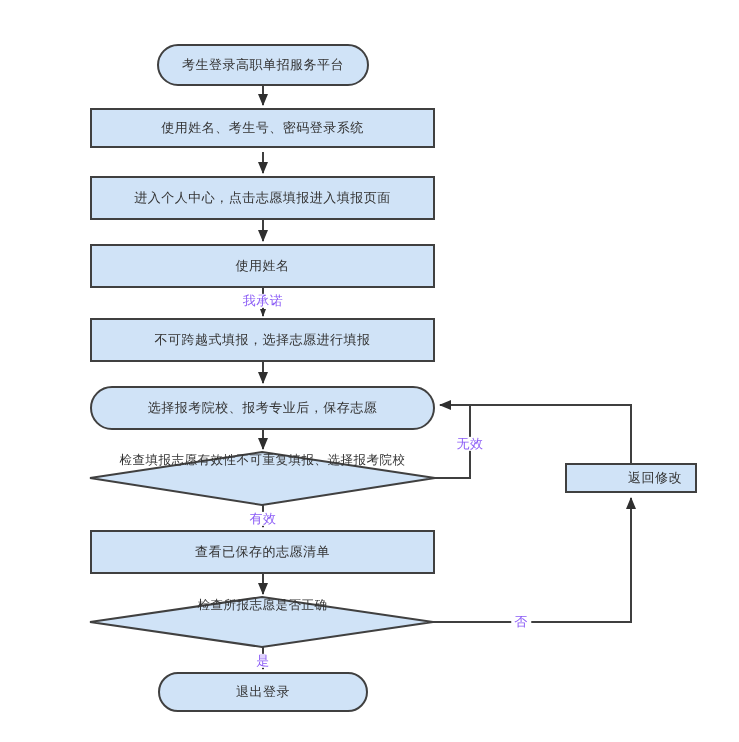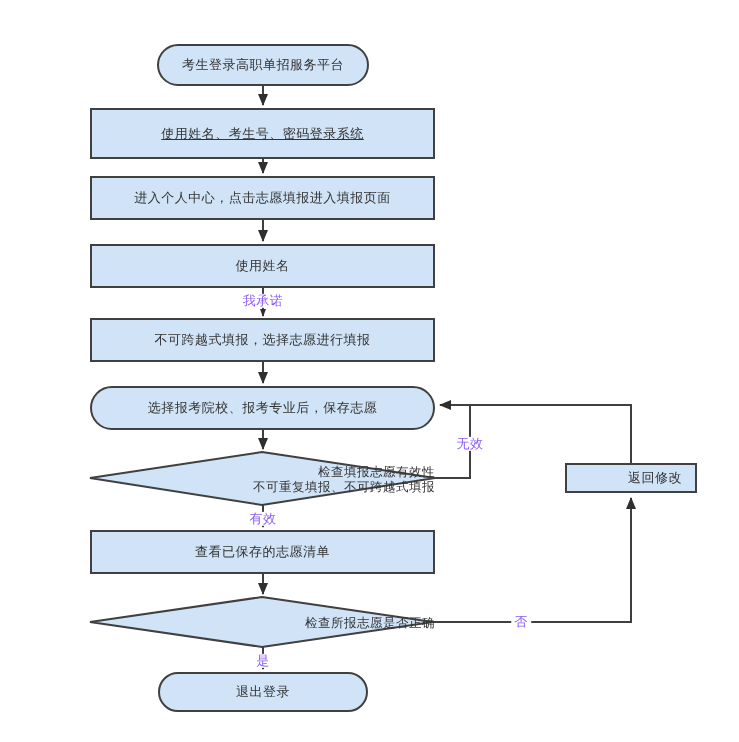--- a/index.html
+++ b/index.html
@@ -30,36 +30,36 @@
     font-size: 13px;
     letter-spacing: 0.5px;
     display: flex;
     align-items: center;
     justify-content: center;
     text-align: center;
     line-height: 1.2;
   }
   .stadium { border-radius: 21px; }
   .n-start   { left: 157px; top: 44px;  width: 212px; height: 42px; align-items: center; }
-  .n-login   { left: 90px;  top: 108px; width: 345px; height: 51px; text-decoration: underline; }
+  .n-login   { left: 90px;  top: 108px; width: 345px; height: 40px; }
   .n-center  { left: 90px;  top: 176px; width: 345px; height: 44px; }
   .n-pledge  { left: 90px;  top: 244px; width: 345px; height: 44px; }
   .n-enter   { left: 90px;  top: 318px; width: 345px; height: 44px; }
   .n-select  { left: 90px;  top: 386px; width: 345px; height: 44px; border-radius: 22px; }
   .n-list    { left: 90px;  top: 530px; width: 345px; height: 44px; }
   .n-return  { left: 565px; top: 463px; width: 132px; height: 30px; padding-left: 48px; }
   .n-end     { left: 158px; top: 672px; width: 210px; height: 40px; }
   .diamond-text {
     position: absolute;
     color: #333333;
     font-size: 12.5px;
     letter-spacing: 0.5px;
     display: flex;
-    flex-direction: column;
-    align-items: flex-end;
+    flex-direction: row;
+    align-items: flex-start;
     justify-content: center;
     text-align: center;
     line-height: 1.2;
     pointer-events: none;
   }
   .dt-1 { left: 90px; top: 452px; width: 345px; height: 53px; }
   .dt-2 { left: 90px; top: 597px; width: 345px; height: 50px; }
   .edge-label {
     position: absolute;
     transform: translate(-50%, -50%);
@@ -131,21 +131,21 @@
   <div class="node n-enter">
     <span>不可跨越式填报，选择志愿进行填报</span>
   </div>
 
   <div class="node n-select">
     <span>选择报考院校、报考专业后，保存志愿</span>
   </div>
 
   <div class="diamond-text dt-1">
     <span>检查填报志愿有效性</span>
-    <span>不可重复填报、不可跨越式填报</span>
+    <span>不可重复填报、选择报考院校</span>
   </div>
 
   <div class="node n-list">
     <span>查看已保存的志愿清单</span>
   </div>
 
   <div class="diamond-text dt-2">
     <span>检查所报志愿是否正确</span>
   </div>
 

